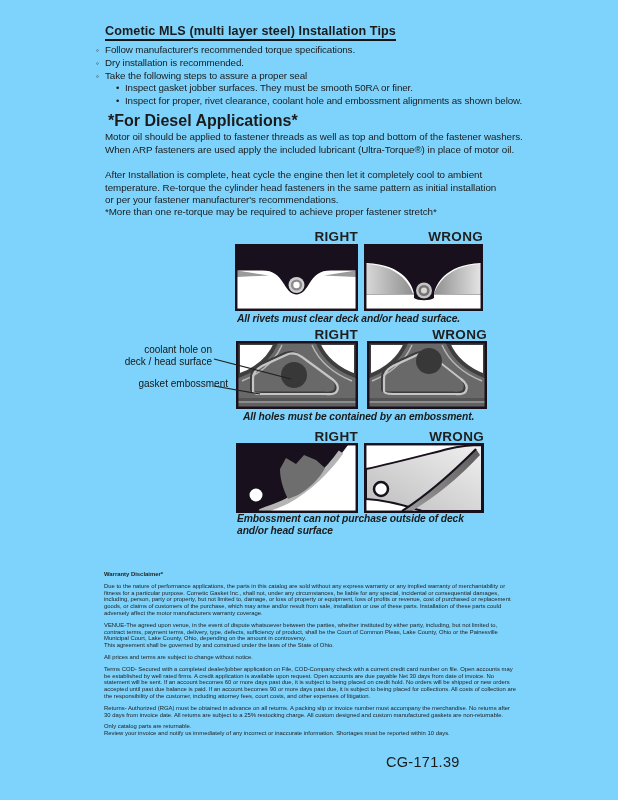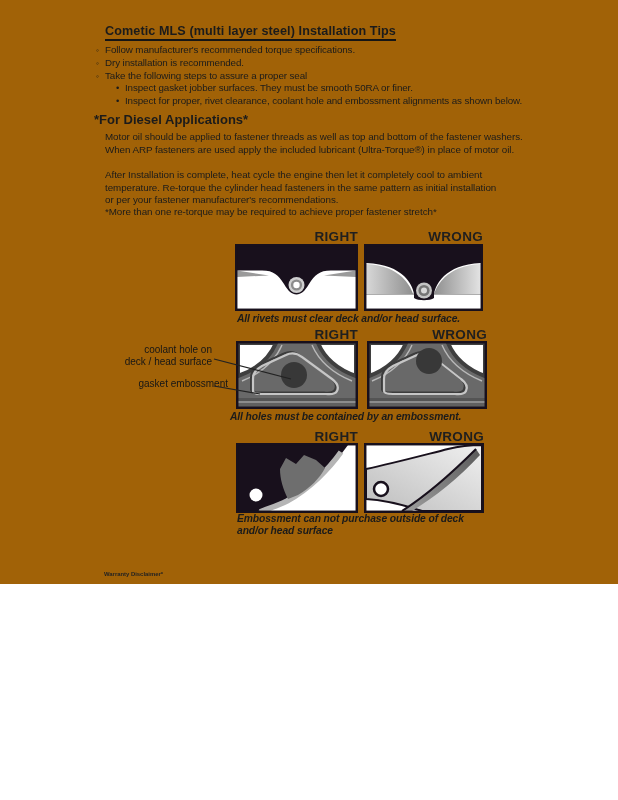--- a/index.html
+++ b/index.html
@@ -1,31 +1,31 @@
 <!DOCTYPE html>
 <html><head>
 <meta charset="utf-8">
 <style>
   html,body{margin:0;padding:0;}
   .page{
-    position:relative;width:618px;height:584px;background:#a16207;overflow:hidden;
+    position:relative;width:618px;height:800px;background:#7dd3fc;overflow:hidden;
     font-family:"Liberation Sans",sans-serif;color:#1b1b1b;
   }
   .abs{position:absolute;}
   
   .doc-title{left:105px;top:24px;font-size:12.6px;font-weight:bold;letter-spacing:.1px;
     border-bottom:2px solid #151515;padding-bottom:1px;}
   
   .bullets{left:96px;top:44px;font-size:9.8px;letter-spacing:-.1px;}
   .b-row{display:flex;line-height:12.8px;}
   .b-row .mk{width:9px;flex:0 0 9px;font-size:8.5px;}
   .b-row.sub{margin-left:20px;}
   .b-row.sub .mk{font-size:9.5px;}
   
-  .diesel-h{left:94px;top:112px;font-size:13px;font-weight:bold;}
+  .diesel-h{left:108px;top:112px;font-size:16px;font-weight:bold;}
   .para{left:105px;font-size:9.8px;line-height:12.7px;letter-spacing:-.05px;width:470px;}
   .p1{top:131px;} .p2{top:169px;} .pnote{top:206px;}
   
   .fig-label{font-size:13.5px;font-weight:600;text-align:right;letter-spacing:.3px;color:#1f1f1f;}
   .cap{font-size:10.3px;font-weight:700;letter-spacing:-.1px;line-height:11.6px;font-style:italic;}
   .figbox{display:block;}
   .ann{font-size:10px;line-height:11.5px;text-align:right;width:124px;color:#161616;}
   
   .legal{left:104px;top:571px;width:414px;font-size:5.9px;line-height:6.8px;color:#222;}
   .legal .lg-h{font-weight:bold;margin-bottom:4px;}
@@ -156,21 +156,21 @@
   <div class="abs ann" style="left:88px;top:344px;">
     <div>coolant hole on</div>
     <div>deck / head surface</div>
   </div>
   <div class="abs ann" style="left:104px;top:378px;">gasket embossment</div>
   <svg class="abs" style="left:88px;top:340px;pointer-events:none;" width="220" height="62" viewBox="0 0 220 62">
     <line x1="126" y1="19" x2="203" y2="39" stroke="#222" stroke-width="1.2"></line>
     <line x1="126" y1="46" x2="172" y2="54" stroke="#222" stroke-width="1.2"></line>
   </svg>
 
-  <div class="abs cap" style="left:230px;top:411px;">All holes must be contained by an embossment.</div>
+  <div class="abs cap" style="left:243px;top:411px;">All holes must be contained by an embossment.</div>
 
   <div class="abs fig-label" style="left:236px;top:429px;width:122px;">RIGHT</div>
   <div class="abs fig-label" style="left:364px;top:429px;width:120px;">WRONG</div>
 
   <svg class="abs figbox" style="left:236px;top:443px;" width="122" height="70" viewBox="0 0 122 70">
     <rect x="0" y="0" width="122" height="70" fill="#ffffff"></rect>
     <path d="M2,2 H112 C98,22 76,44 52,57 C38,64 24,68 14,70 H2 Z" fill="#18101c"></path>
     <path d="M105,9 C93,26 73,46 51,58 C41,63 31,66 24,69" stroke="#b5b5b5" stroke-width="5.5" fill="none"></path>
     <path d="M44,26 L50,15 L60,21 L68,12 L80,17 L89,25 C84,35 74,45 62,52 L52,56 C47,46 44,36 44,26 Z" fill="#6e6e6e"></path>
     <circle cx="20" cy="52" r="6.5" fill="#ffffff"></circle>

